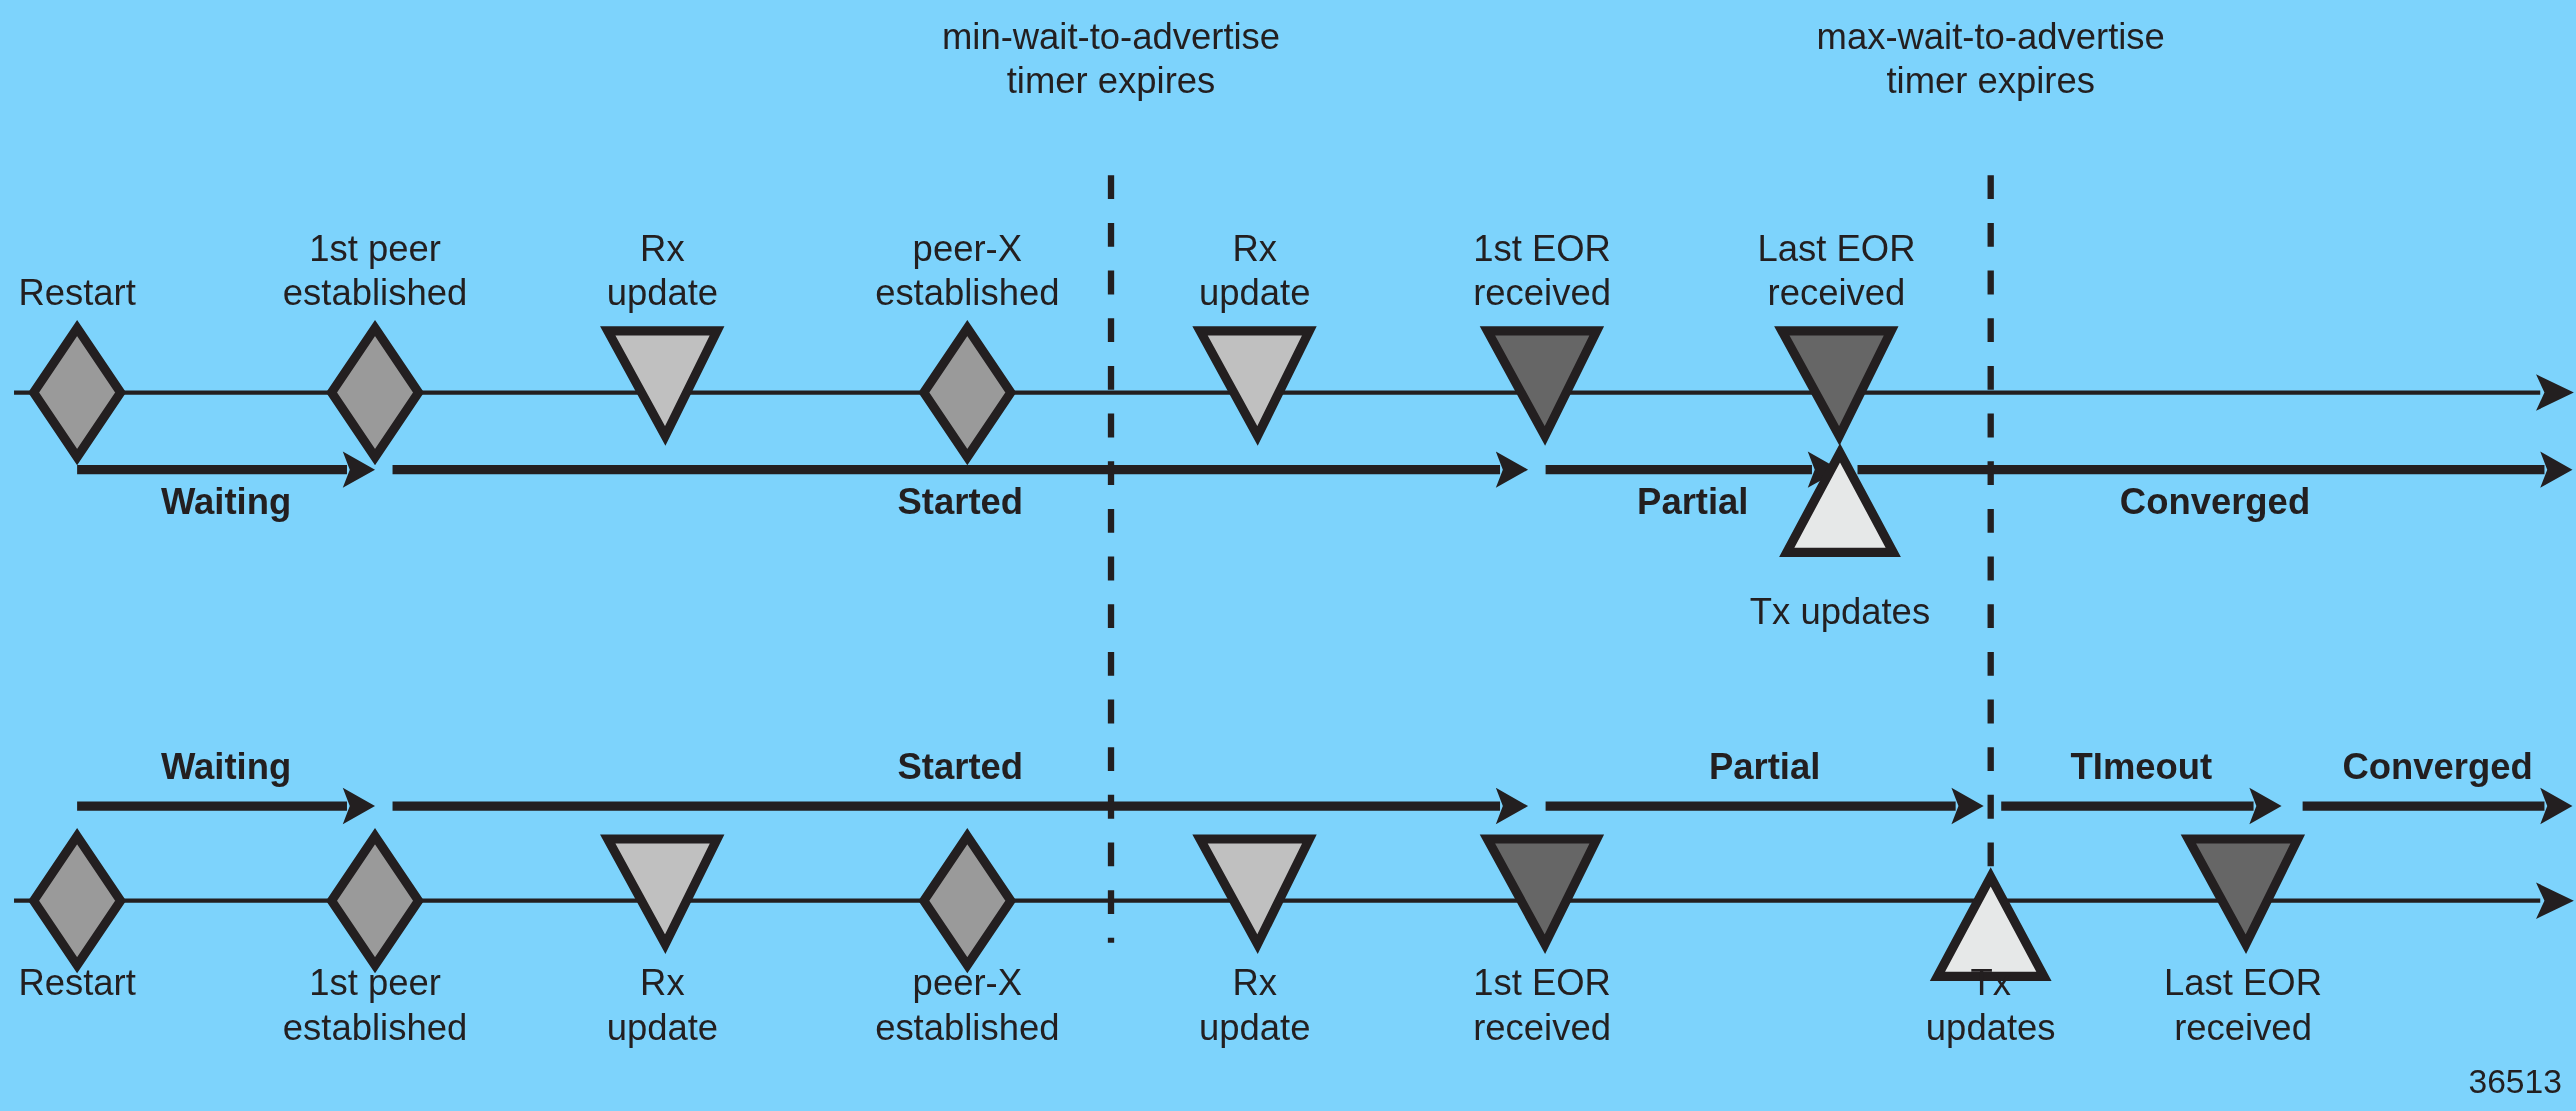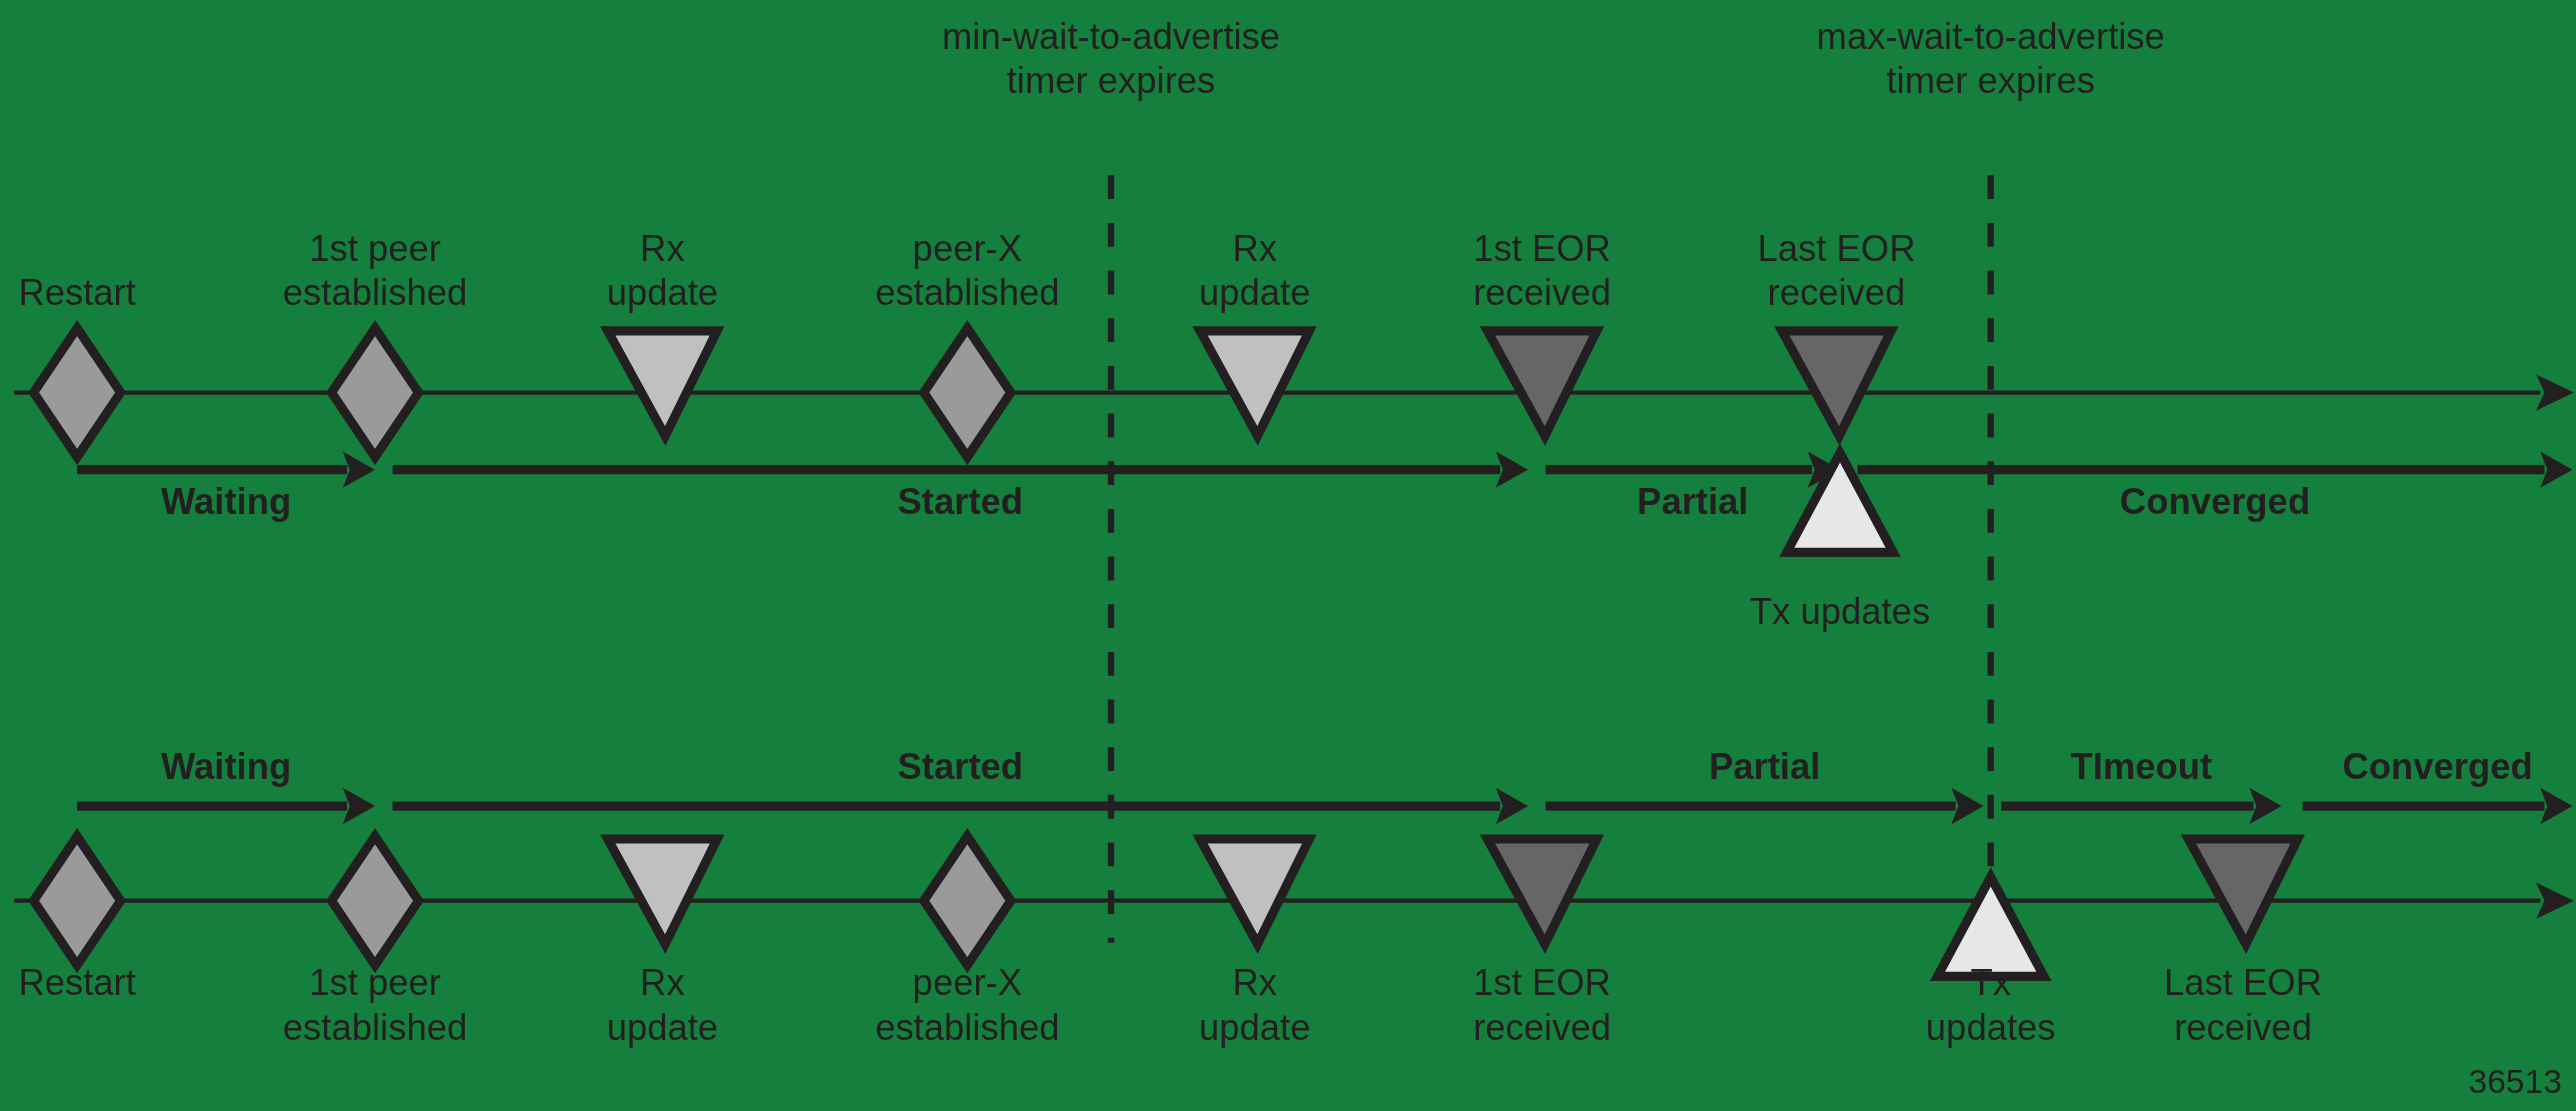--- a/index.html
+++ b/index.html
@@ -8,21 +8,21 @@
     background: #ffffff;
   }
   body {
     font-family: "Liberation Sans", "DejaVu Sans", sans-serif;
     color: #231f20;
   }
   #stage {
     position: relative;
     width: 2576px;
     height: 1111px;
-    background: #15803d;
+    background: #7dd3fc;
     overflow: hidden;
   }
   #stage svg {
     position: absolute;
     left: 0;
     top: 0;
     width: 2576px;
     height: 1111px;
   }
   .lbl {

